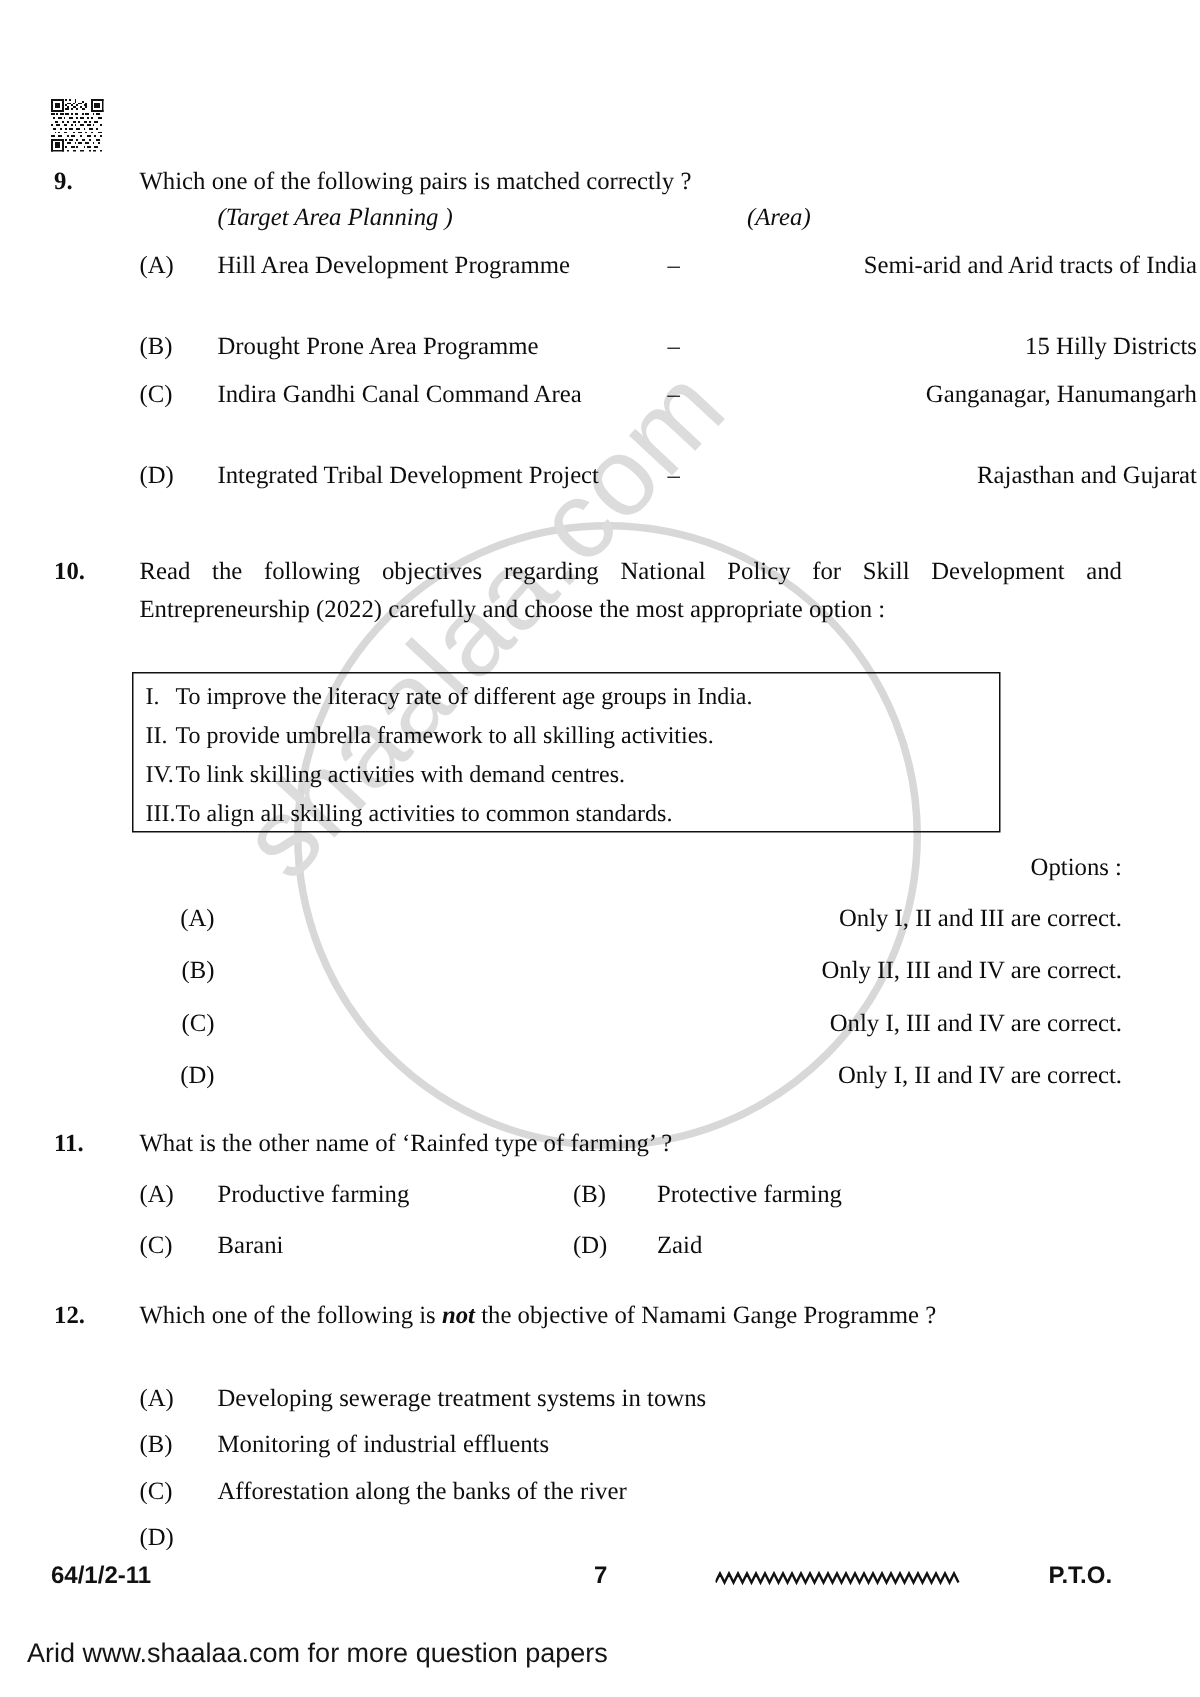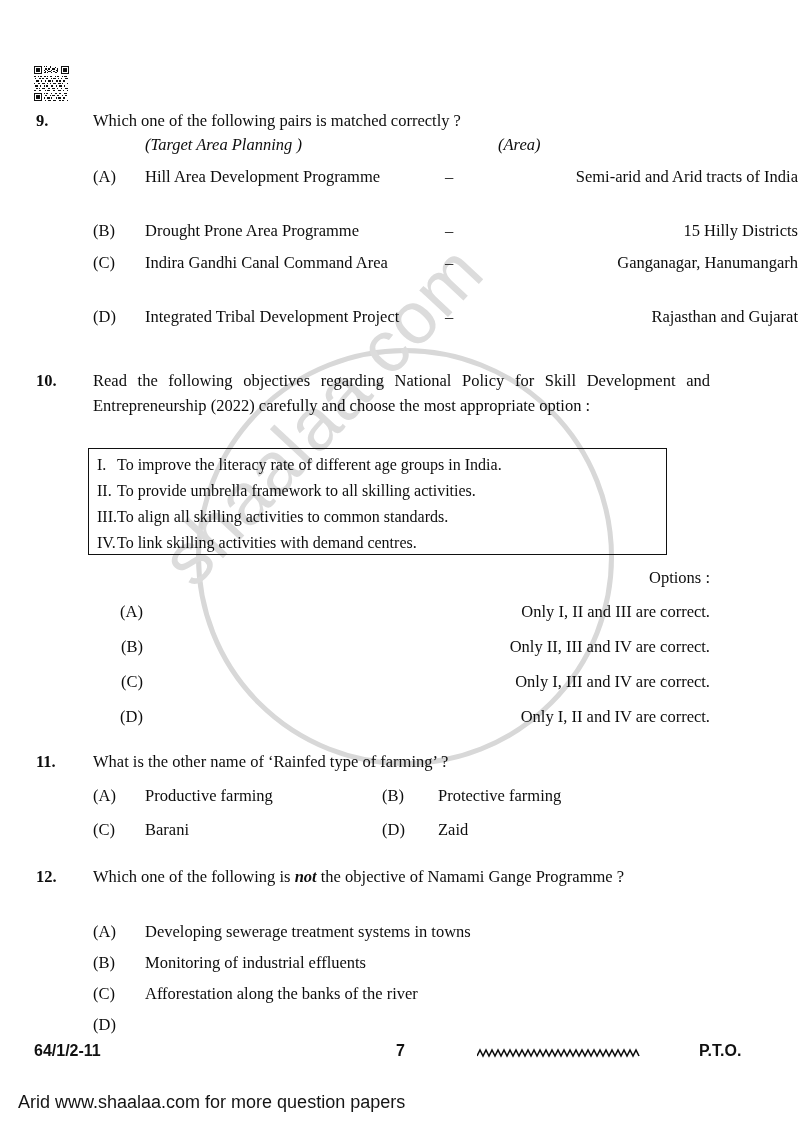--- a/index.html
+++ b/index.html
@@ -66,21 +66,21 @@
   .qnum {
     position: absolute;
     left: 36px;
     width: 48px;
     font-weight: bold;
     font-size: 16.5px;
     line-height: 25px;
   }
   .qbody {
     margin-left: 93px;
-    margin-right: 90px;
+    margin-right: 52px;
     font-size: 16.5px;
     line-height: 25px;
   }
   .justify { text-align: justify; text-align-last: left; }
 
   
   .opt-row {
     position: relative;
     font-size: 16.5px;
     line-height: 24px;
@@ -363,26 +363,26 @@
     <div class="stmt-box">
       <div class="stmt-row">
         <span class="stmt-lbl">I.</span>
         <span class="stmt-txt">To improve the literacy rate of different age groups in India.</span>
       </div>
       <div class="stmt-row">
         <span class="stmt-lbl">II.</span>
         <span class="stmt-txt">To provide umbrella framework to all skilling activities.</span>
       </div>
       <div class="stmt-row">
+        <span class="stmt-lbl">IV.</span>
+        <span class="stmt-txt">To link skilling activities with demand centres.</span>
+      </div>
+      <div class="stmt-row">
         <span class="stmt-lbl">III.</span>
         <span class="stmt-txt">To align all skilling activities to common standards.</span>
-      </div>
-      <div class="stmt-row">
-        <span class="stmt-lbl">IV.</span>
-        <span class="stmt-txt">To link skilling activities with demand centres.</span>
       </div>
     </div>
 
     <div class="q" style="top:565px;text-align:right;">
       <div class="qbody">
         <div style="height:35px;">Options :</div>
         <div class="opt-row" style="height:35px;">
           <span class="opt-lbl">(A)</span>
           <span class="opt-txt">Only I, II and III are correct.</span>
         </div>

